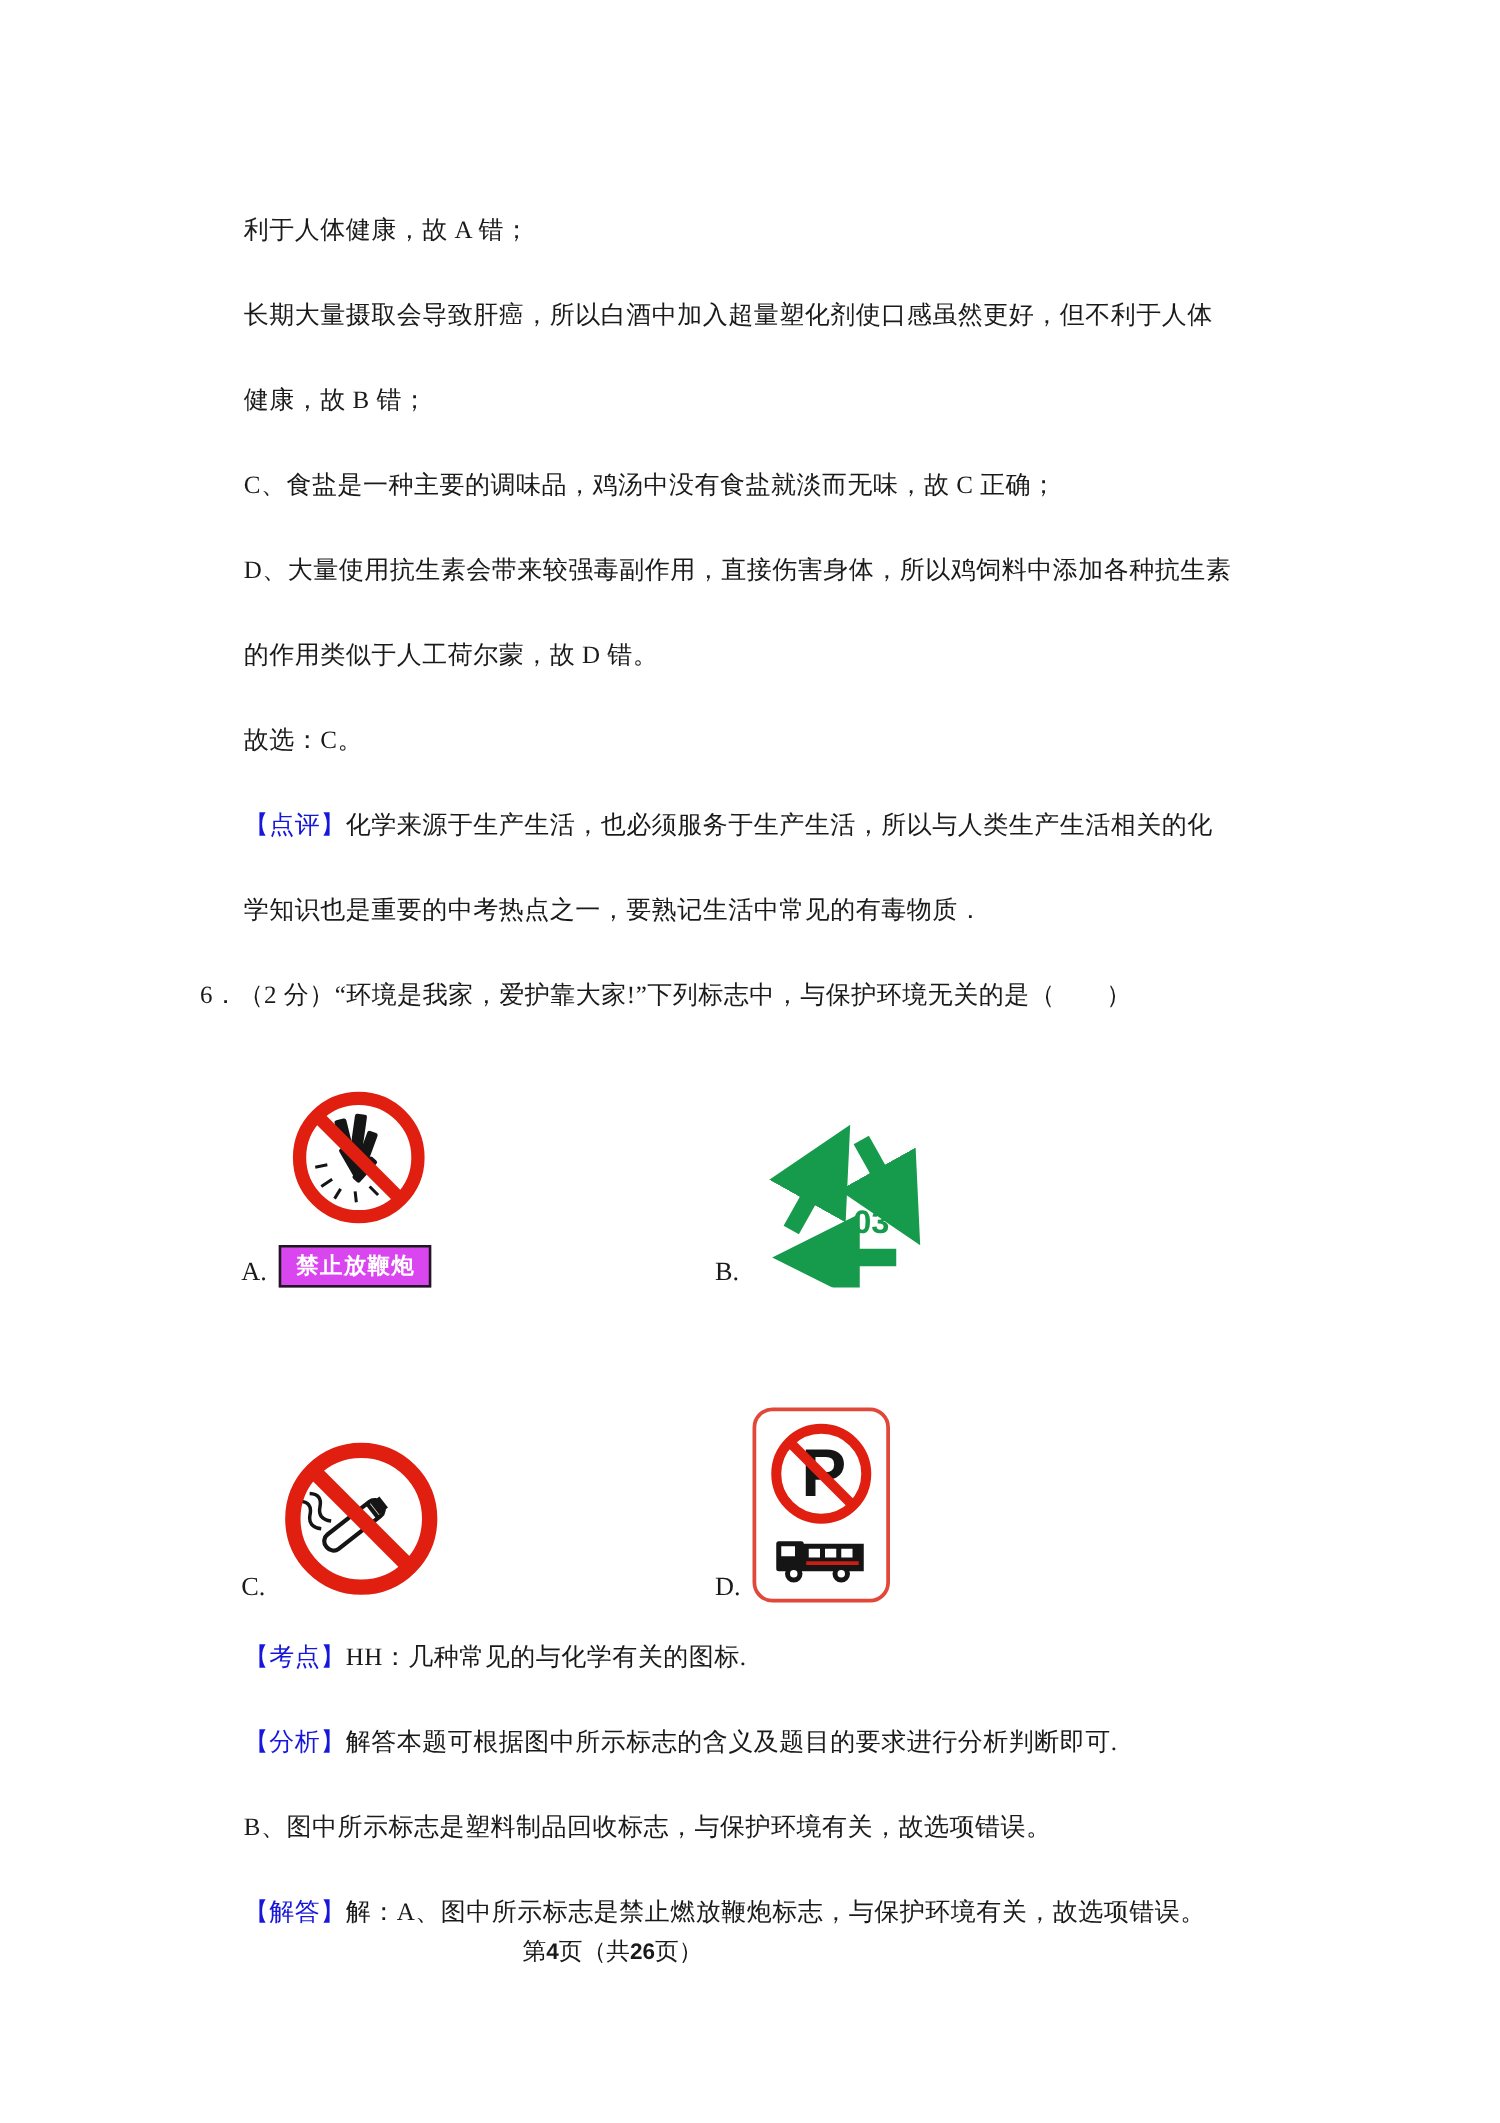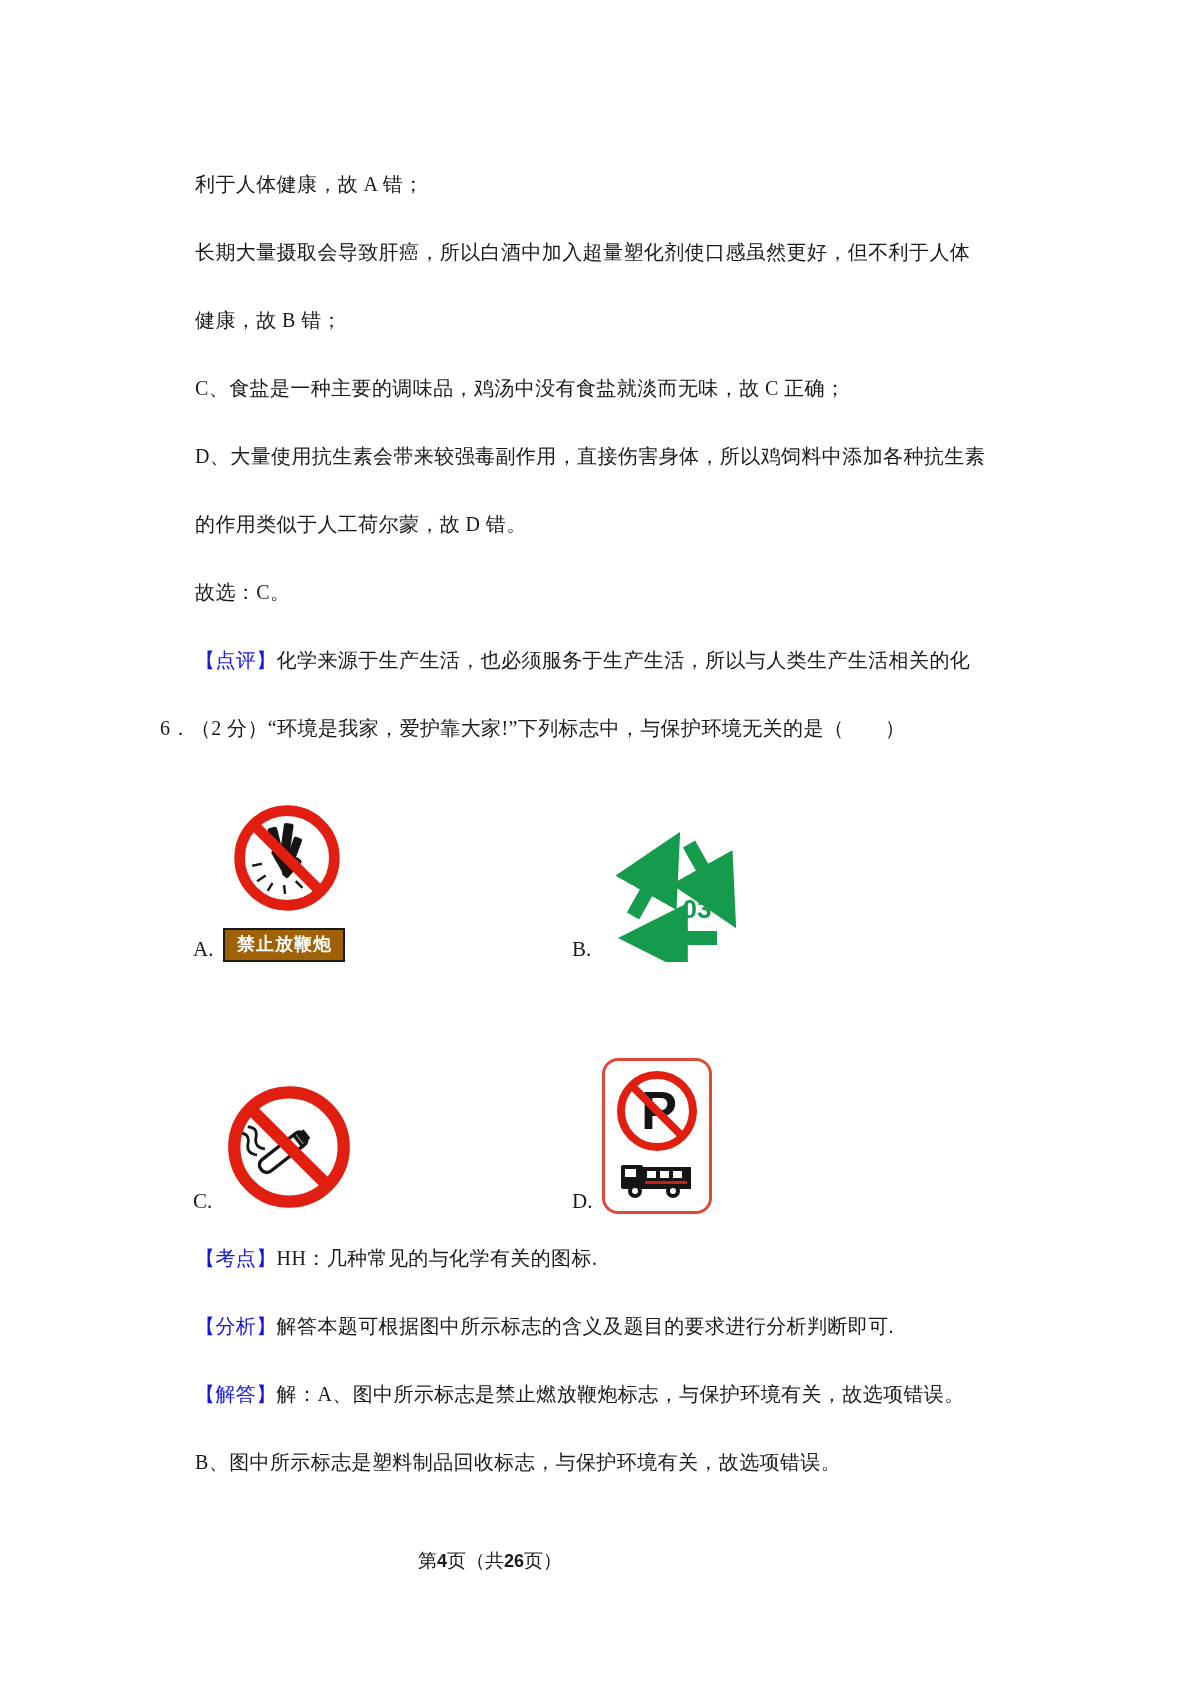--- a/index.html
+++ b/index.html
@@ -28,21 +28,21 @@
   .options{margin-top:14px;margin-bottom:6px;}
   .opt-row{display:flex;align-items:flex-end;}
   .opt-row.row1{margin-bottom:30px;height:190px;}
   .opt-row.row2{margin-bottom:14px;height:222px;}
   .cell{display:flex;align-items:flex-end;}
   .cell1{width:412px;padding-left:33px;box-sizing:border-box;}
   .opt-label{font-size:21px;line-height:26px;margin-right:10px;}
   .stack{display:flex;flex-direction:column;align-items:flex-end;}
   .banner{
     width:118px;height:30px;line-height:28px;
-    background:#a16207;border:2px solid #1a1a1a;
+    background:#d946ef;border:2px solid #1a1a1a;
     color:#fff;font-weight:bold;font-size:18px;
     text-align:center;margin-top:12px;
     font-family:"Liberation Sans","DejaVu Sans",sans-serif;
     letter-spacing:1px;
   }
   .parking-sign{
     width:96px;
     border:3px solid #E0493A;border-radius:16px;
     background:#fff;
     display:flex;flex-direction:column;align-items:center;
@@ -65,20 +65,21 @@
 <div class="content">
 
   <p class="line exp"><span>利于人体健康，故 A 错；</span></p>
   <p class="line exp"><span>长期大量摄取会导致肝癌，所以白酒中加入超量塑化剂使口感虽然更好，但不利于人体</span></p>
   <p class="line exp"><span>健康，故 B 错；</span></p>
   <p class="line exp"><span>C、食盐是一种主要的调味品，鸡汤中没有食盐就淡而无味，故 C 正确；</span></p>
   <p class="line exp"><span>D、大量使用抗生素会带来较强毒副作用，直接伤害身体，所以鸡饲料中添加各种抗生素</span></p>
   <p class="line exp"><span>的作用类似于人工荷尔蒙，故 D 错。</span></p>
   <p class="line exp"><span>故选：C。</span></p>
   <p class="line exp"><span class="tag">【点评】</span><span>化学来源于生产生活，也必须服务于生产生活，所以与人类生产生活相关的化</span></p>
+  <p class="line exp"><span>学知识也是重要的中考热点之一，要熟记生活中常见的有毒物质．</span></p>
 
   <p class="line"><span>6．（2 分）“环境是我家，爱护靠大家!”下列标志中，与保护环境无关的是（　　）</span></p>
 
   <div class="options">
     <div class="opt-row row1">
       <div class="cell cell1">
         <span class="opt-label">A.</span>
         <div class="stack">
           <svg width="116" height="116" viewBox="0 0 120 120">
             <g fill="#151515">
@@ -152,20 +153,20 @@
             <circle cx="54" cy="38" r="7" fill="#151515"></circle>
             <circle cx="54" cy="38" r="3" fill="#ffffff"></circle>
           </svg>
         </div>
       </div>
     </div>
   </div>
 
   <p class="line exp"><span class="tag">【考点】</span><span>HH：几种常见的与化学有关的图标.</span></p>
   <p class="line exp"><span class="tag">【分析】</span><span>解答本题可根据图中所示标志的含义及题目的要求进行分析判断即可.</span></p>
+  <p class="line exp"><span>B、图中所示标志是塑料制品回收标志，与保护环境有关，故选项错误。</span></p>
   <p class="line exp"><span class="tag">【解答】</span><span>解：A、图中所示标志是禁止燃放鞭炮标志，与保护环境有关，故选项错误。</span></p>
-  <p class="line exp"><span>B、图中所示标志是塑料制品回收标志，与保护环境有关，故选项错误。</span></p>
 
 </div>
 
 <div class="footer">
   <span>第</span><span class="num">4</span><span>页（共</span><span class="num">26</span><span>页）</span>
 </div>
 
 </body></html>

